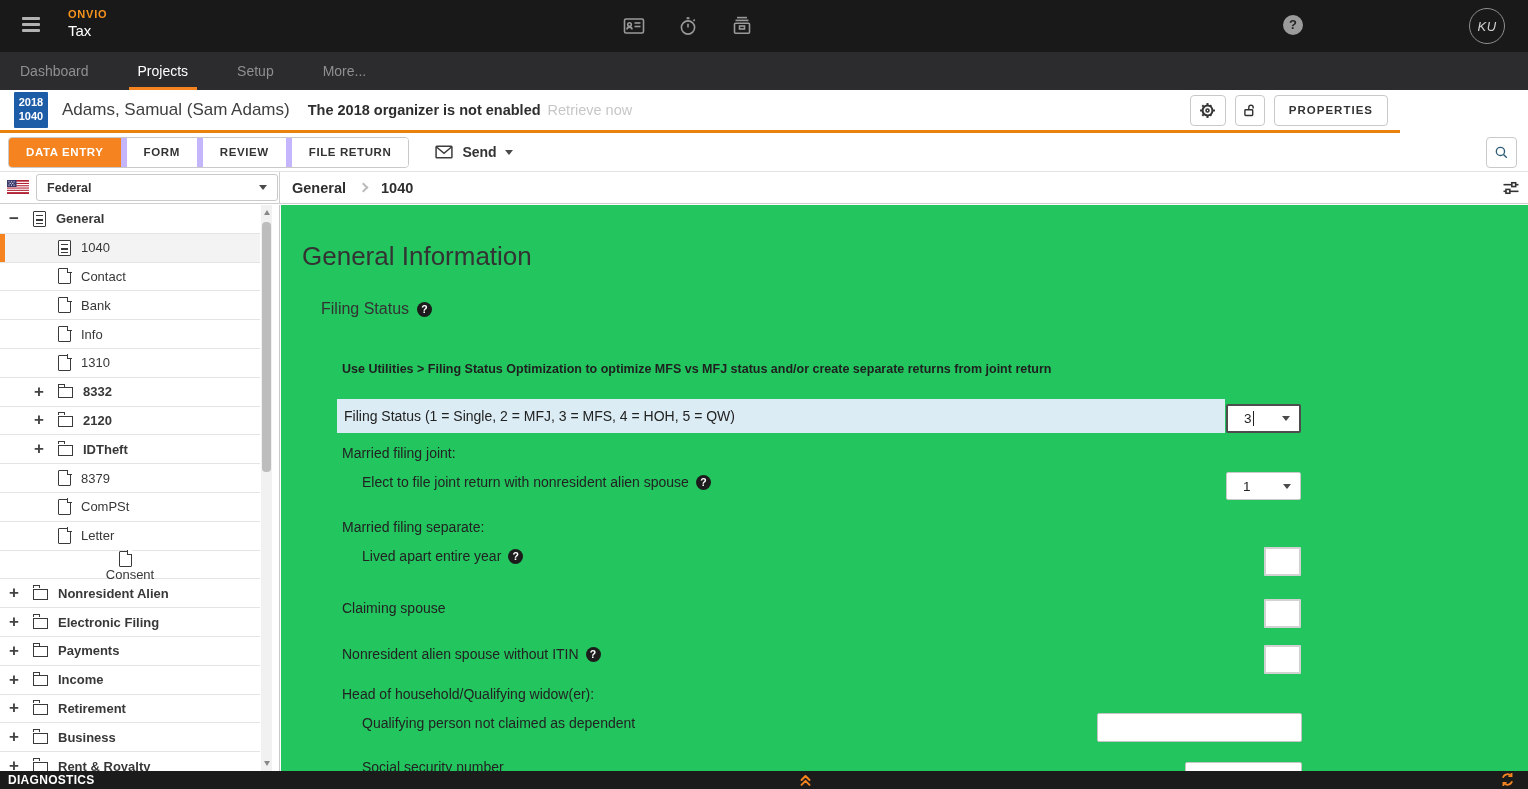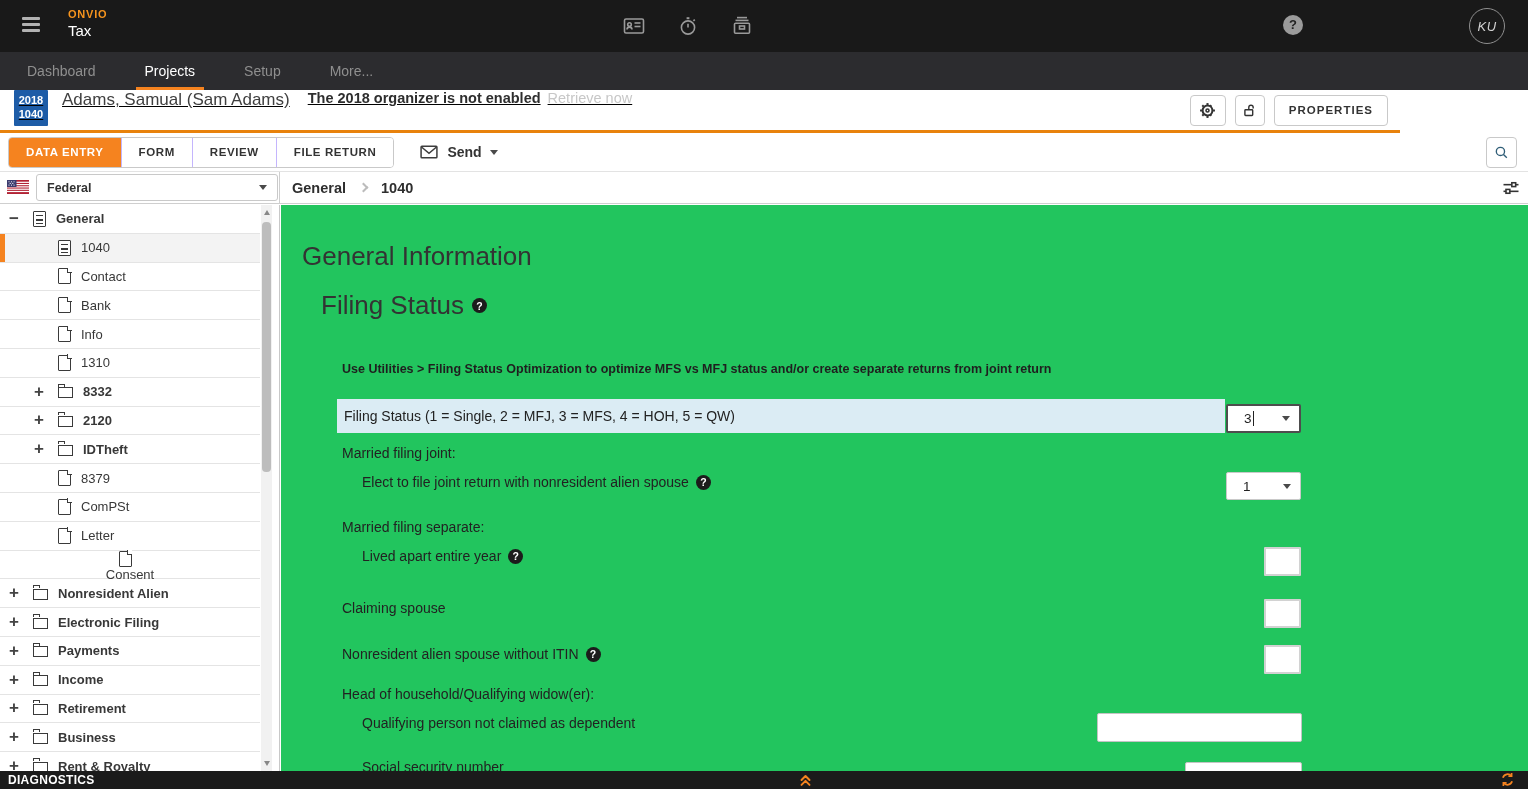--- a/index.html
+++ b/index.html
@@ -18,49 +18,49 @@
   .tico { width:24px; height:24px; cursor:pointer; }
   .help-btn { position:absolute; left:1283px; top:15px; width:20px; height:20px; border-radius:50%;
     background:#9b9b9b; color:#232323; font-weight:bold; font-size:13px; text-align:center;
     line-height:20px; cursor:pointer; }
   .avatar { position:absolute; left:1469px; top:8px; width:36px; height:36px; border-radius:50%;
     border:1px solid #8f8f8f; color:#d2d2d2; font-size:13px; letter-spacing:.5px;
     display:flex; align-items:center; justify-content:center; cursor:pointer;font-style:italic; }
 
   
   .navbar { position:absolute; left:0; top:52px; width:1528px; height:38px; background:#2c2c2f;
-    display:flex; align-items:stretch; padding-left:27px; }
+    display:flex; align-items:stretch; padding-left:20px; }
   .nav-item { color:#8f8f8f; font-size:14px; display:flex; align-items:center; margin-right:49px;
     cursor:pointer; position:relative; }
   .nav-item.active { color:#fff; }
   .nav-item.active::after { content:''; position:absolute; left:-9px; right:-9px; bottom:0;
     height:3px; background:#f5831f; }
 
   
   .client-header { position:absolute; left:0; top:90px; width:1400px; height:43px; background:#fff;
-    border-bottom:3px solid #e8820c; display:flex; align-items:flex-start;text-decoration:underline; }
+    border-bottom:3px solid #e8820c; display:flex; align-items:center; }
   .badge { margin-left:14px; width:34px; height:36px; background:#1d5ca7; color:#fff;
     font-size:11px; font-weight:bold; text-align:center; display:flex; flex-direction:column;
     justify-content:center; line-height:1.25; border-radius:1px; }
   .client-name { margin-left:14px; font-size:17px; color:#3f3f3f; }
   .notice { margin-left:18px; font-size:14.5px; font-weight:bold; color:#2e2e2e; }
   .retrieve { margin-left:7px; font-size:14.5px; color:#c7c7c7; cursor:pointer; }
   .header-actions { position:absolute; right:12px; top:0; height:40px; display:flex; gap:9px; align-items:center; }
   .hbtn { height:31px; border:1px solid #c9c9c9; border-radius:4px; background:#fff;
     display:flex; align-items:center; justify-content:center; cursor:pointer; }
   .gear-btn { width:36px; } .lock-btn { width:30px; }
   .props-btn { padding:0 14px; font-size:11.5px; font-weight:bold; letter-spacing:1px; color:#333; }
 
   
   .modebar { position:absolute; left:0; top:133px; width:1528px; height:39px; background:#fff;
     border-bottom:1px solid #e3e3e3; display:flex; align-items:center;gap:8px; }
   .mode-tabs { margin-left:8px; display:flex; border:1px solid #c9c9c9; border-radius:4px;
     overflow:hidden; height:31px; }
   .mode-tab { padding:0 17px; font-size:11.5px; font-weight:bold; letter-spacing:.6px; color:#333;
-    background:#fff; display:flex; align-items:center; cursor:pointer; border-left:1px solid #c4b5fd; }
+    background:#fff; display:flex; align-items:center; cursor:pointer; border-left:6px solid #c4b5fd; }
   .mode-tab:first-child { border-left:none; }
   .mode-tab.active { background:#f5831f; color:#fff; border-left:none; }
   .send { margin-left:17px; display:flex; align-items:center; gap:8px; cursor:pointer; }
   .send-label { font-size:14px; font-weight:bold; color:#333; }
   .caret { width:0; height:0; border-left:4.5px solid transparent; border-right:4.5px solid transparent;
     border-top:5.5px solid #4a4a4a; }
   .search-btn { position:absolute; right:11px; top:4px; width:31px; height:31px;
     border:1px solid #c9c9c9; border-radius:4px; display:flex; align-items:center;
     justify-content:center; cursor:pointer; background:#fff; }
 
@@ -109,21 +109,21 @@
     border-bottom:5px solid #888; }
   .tri-down { width:0; height:0; border-left:3.5px solid transparent; border-right:3.5px solid transparent;
     border-top:5px solid #888; }
   .sthumb { position:absolute; left:1px; width:9px; background:#bdbdbd; border-radius:4px; cursor:grab; }
   .tree-thumb { top:17px; height:250px; }
 
   
   .content { position:absolute; left:281px; top:205px; width:1416px; height:566px; background:#22c55e;
     overflow:hidden; }
   .page-title { position:absolute; left:21px; top:36px; font-size:26px; color:#333; }
-  .section-title { position:absolute; left:40px; top:85px; font-size:26px; color:#333;
+  .section-title { position:absolute; left:40px; top:95px; font-size:16px; color:#333;
     display:flex; align-items:center; gap:8px; }
   .help-dot { display:inline-flex; width:15px; height:15px; border-radius:50%; background:#1c1c1c;
     color:#fff; font-size:10.5px; font-weight:bold; align-items:center; justify-content:center;
     cursor:pointer; flex:none; }
   .help-dot::before { content:'?'; }
   .instruction { position:absolute; left:61px; top:157px; font-size:12.5px; font-weight:bold; color:#1f1f1f; }
   .flabel { position:absolute; font-size:14px; color:#222; display:flex; align-items:center; gap:7px; white-space:nowrap; }
   .hl-row { position:absolute; left:56px; top:194px; width:888px; height:34px; background:#dbecf4; }
   .hl-row .hl-label { font-size:14px; color:#222; line-height:34px; padding-left:7px; }
   .select-box { position:absolute; height:29px; background:#fff; display:flex; align-items:center;

